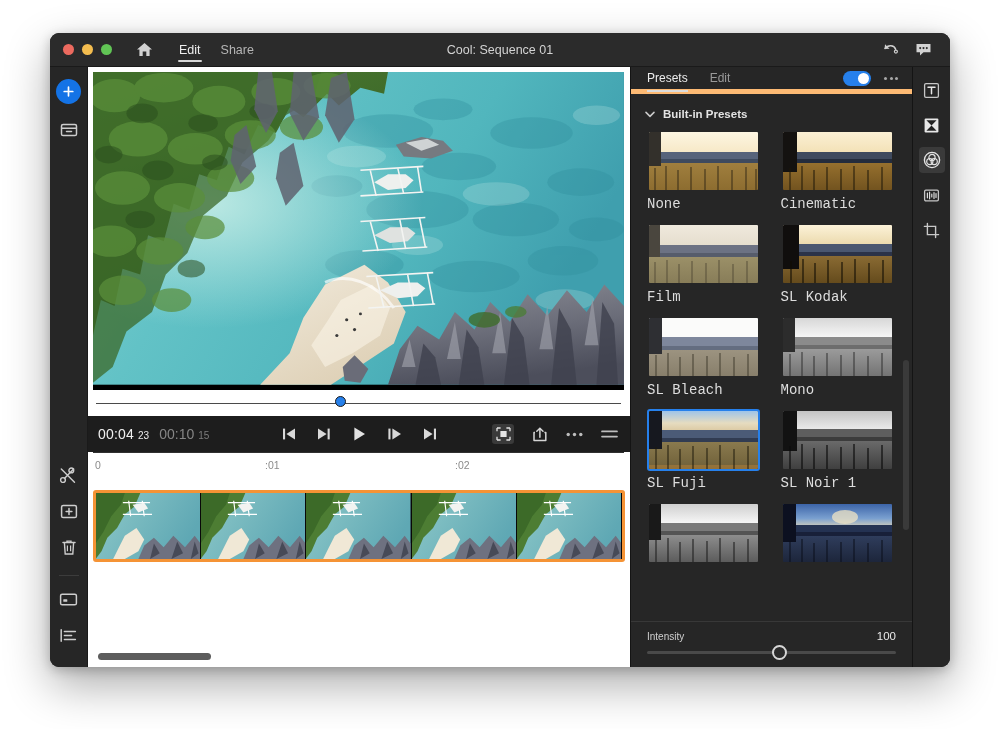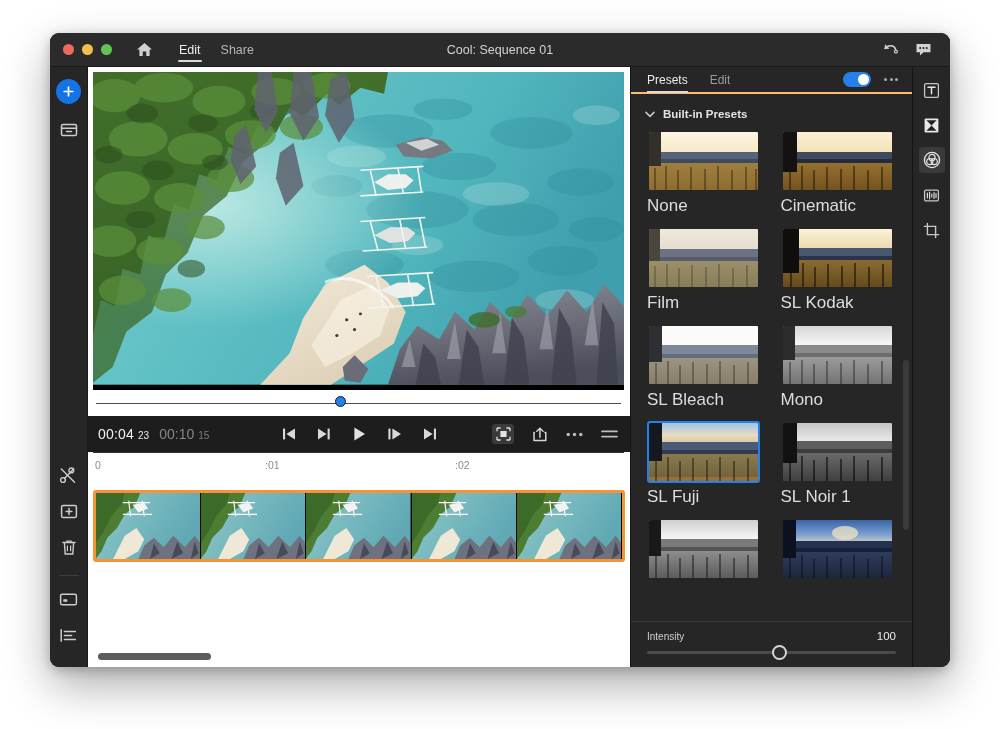--- a/index.html
+++ b/index.html
@@ -171,21 +171,21 @@
     width: 282px; flex:0 0 282px;
     background:#262626; border-left:1px solid #141414;
     display:flex; flex-direction:column; min-height:0;
     position:relative;
   }
   #panel-title {
     color:#e8e8e8; font-size:13px; padding:17px 0 13px 16px; font-weight:normal;
   }
   #panel-tabs {
     display:flex; align-items:center; padding:0 14px 0 16px; height:27px;
-    border-bottom:2px solid #fdba74; position:relative;
+    border-bottom:5px solid #fdba74; position:relative;
   }
   .ptab {
     color:#9a9a9a; font-size:12px; margin-right:22px; position:relative;
     height:27px; display:flex; align-items:center;
   }
   .ptab.active { color:#ececec; }
   .ptab.active::after {
     content:""; position:absolute; left:0; right:0; bottom:0; height:2px;
     background:#dcdcdc;
   }
@@ -213,22 +213,22 @@
   #preset-grid {
     display:grid; grid-template-columns: 1fr 1fr; gap:11px 16px;
   }
   .preset-cell { width:113px; }
   .preset-thumb {
     width:113px; height:62px; border-radius:3px; overflow:hidden;
     position:relative; border:2px solid transparent;
   }
   .preset-cell.selected .preset-thumb { border-color:#2680eb; }
   .preset-label {
-    color:#ddd; font-size:17px; margin-top:4px;
-    white-space:nowrap; overflow:hidden;
+    color:#ddd; font-size:14px; margin-top:4px;
+    white-space:nowrap; overflow:hidden;font-family:Liberation Mono, monospace;
   }
 
   #panel-scrollbar {
     position:absolute; right:3px; top:230px; width:6px; height:170px;
     border-radius:3px; background:#3a3a3a;
   }
 
   #intensity-bar {
     flex:0 0 46px; border-top:1px solid #383838;
     padding:8px 16px 0 16px; background:#262626;

